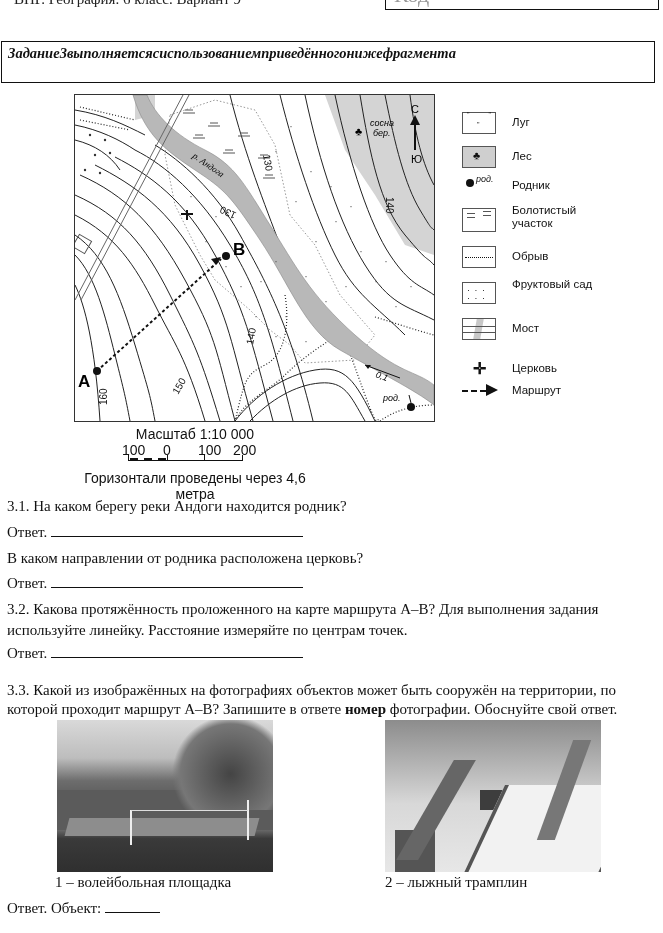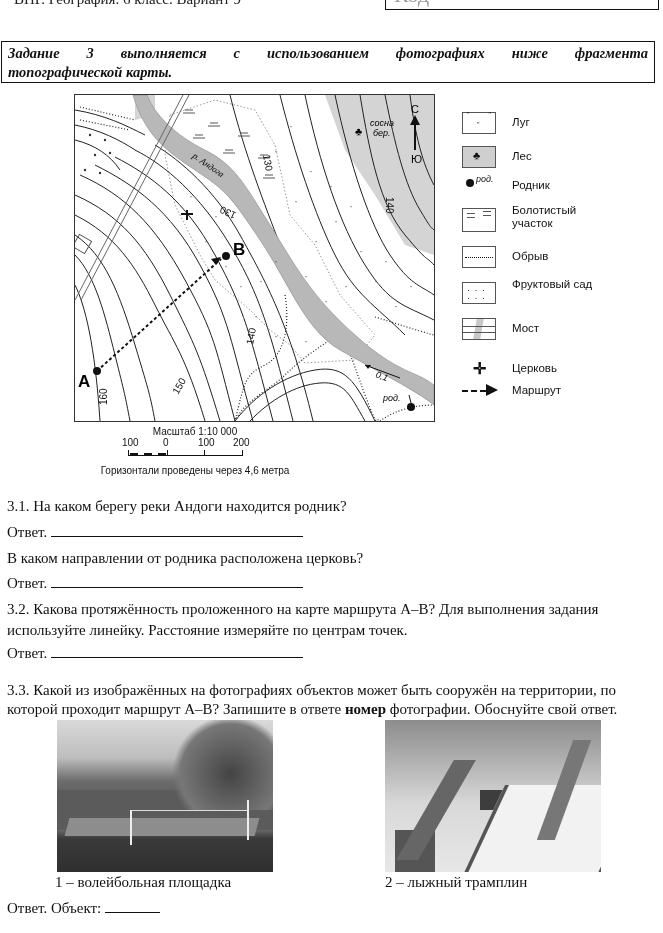--- a/index.html
+++ b/index.html
@@ -2,52 +2,51 @@
 <html><head>
 <meta charset="utf-8">
 <style>
   html, body { margin:0; padding:0; background:#fff; }
   body { width:663px; height:933px; position:relative; overflow:hidden; font-family:"Liberation Serif", serif; color:#111; }
   .abs { position:absolute; }
   .hdr { left:14px; top:-9px; font-size:15px; color:#222; }
   .codebox { left:385px; top:-6px; width:272px; height:15px; border:1.5px solid #111; border-top:none; }
   .codebox span { position:absolute; left:8px; top:-12px; font-size:22px; color:#999; }
   .task { left:1px; top:41px; width:654px; height:42px; border:1.5px solid #111; box-sizing:border-box; padding:2px 6px; font-weight:bold; font-style:italic; font-size:14.5px; line-height:19px; }
-  .task .l1 { display:flex; justify-content:space-between; }
+  .task .l1 { display:flex; }
   .map { left:74px; top:94px; width:359px; height:326px; border:1.5px solid #333; background:#fff; overflow:hidden; }
   .legend { left:462px; top:108px; width:150px; font-family:"Liberation Sans", sans-serif; font-size:11.5px; }
   .lg-row { position:absolute; left:0; display:flex; align-items:center; }
   .lg-sym { width:34px; height:22px; border:1px solid #555; box-sizing:border-box; position:relative; }
   .lg-label { position:absolute; left:50px; line-height:13px; }
-  .scale { left:70px; top:426px; width:250px; font-family:"Liberation Sans", sans-serif; font-size:10px; text-align:center; }
+  .scale { left:70px; top:426px; width:250px; font-family:"Liberation Sans", sans-serif; font-size:14px; text-align:center; }
   .q { left:7px; font-size:15px; line-height:20px; }
   .ans-line { display:inline-block; border-bottom:1px solid #111; height:14px; vertical-align:baseline; margin-left:4px; }
   .photo { position:absolute; overflow:hidden; }
   .cap { position:absolute; font-size:15px; text-align:left; }
 </style>
 </head>
 <body>
 
 <div class="abs hdr">ВПР. География. 6 класс. Вариант 9</div>
 <div class="abs codebox">
     <span>Код</span>
   </div>
 
 <div class="abs task">
   <div class="l1">
     <span>Задание</span>
     <span>3</span>
     <span>выполняется</span>
     <span>с</span>
     <span>использованием</span>
-    <span>фотографиях</span>
+    <span>приведённого</span>
     <span>ниже</span>
     <span>фрагмента</span>
   </div>
-  <div>топографической карты.</div>
 </div>
 
 <div class="abs map">
   <svg width="359" height="326" viewBox="0 0 359 326" style="font-family:'Liberation Sans',sans-serif;">
 
     <path d="M250 0 L359 0 L359 160 L330 150 L300 100 L270 55 Z" fill="#d4d4d4"></path>
     <path d="M60 0 L80 0 L80 20 L60 25 Z" fill="#d4d4d4"></path>
 
     <path d="M95 20 L140 5 L180 15 L200 50 L215 120 L240 150 L265 200 L300 240 L280 265 L230 268 L215 250 L195 235 L175 215 L140 185 L125 160 L100 110 L90 60 Z" fill="none" stroke="#999" stroke-dasharray="1.5 2" stroke-width="1"></path>
 

